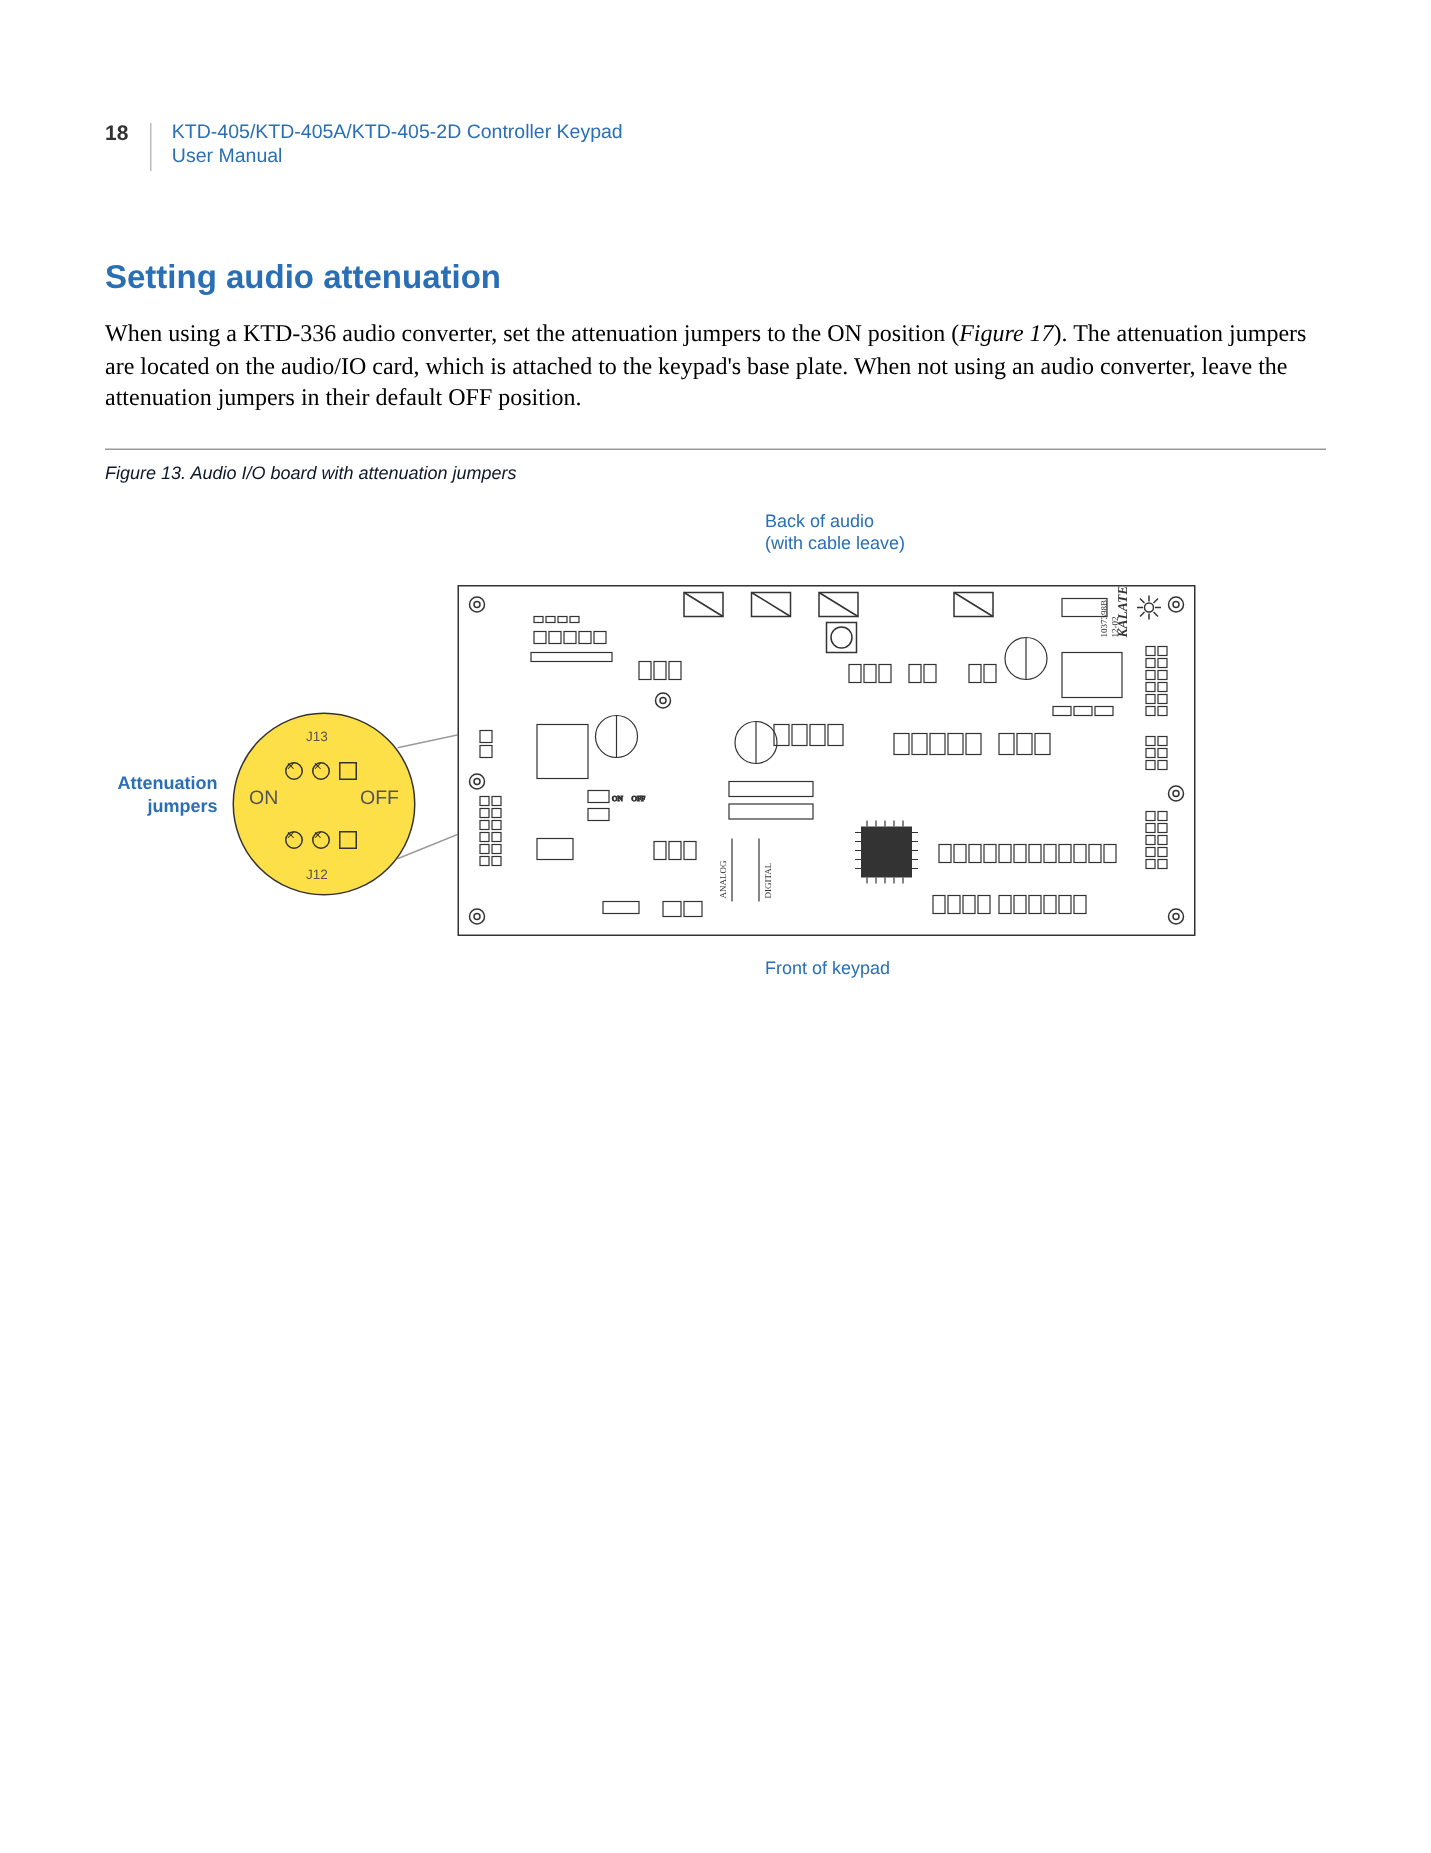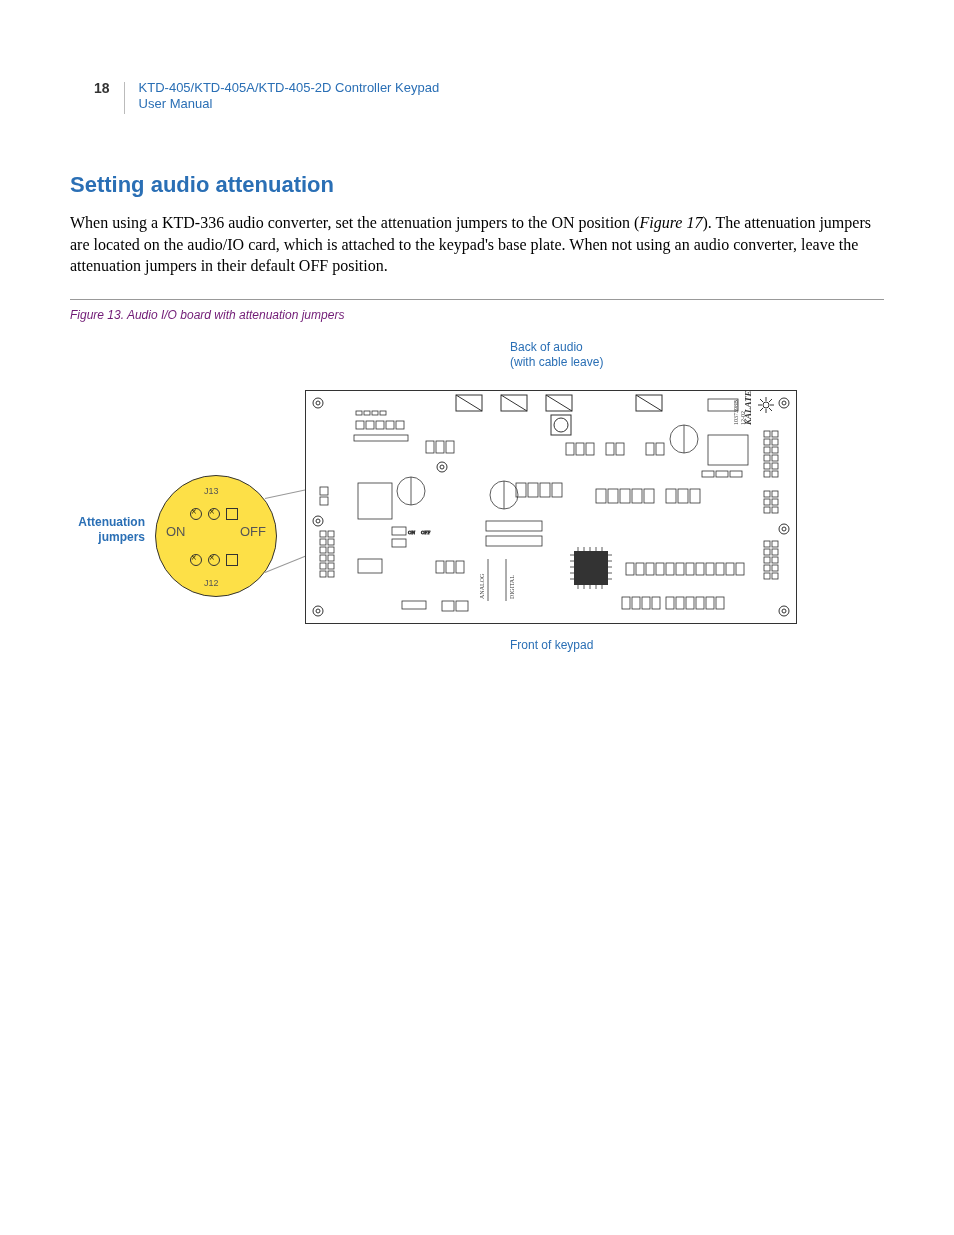--- a/index.html
+++ b/index.html
@@ -12,21 +12,20 @@
   }
   .page {
     padding: 80px 70px 60px 70px;
     box-sizing: border-box;
   }
   .header-row {
     display: flex;
     align-items: flex-start;
     gap: 14px;
     margin-bottom: 58px;
-    margin-left: 24px;
   }
   .page-num {
     font-family: Arial, Helvetica, sans-serif;
     font-weight: bold;
     font-size: 14px;
     color: #333;
   }
   .vrule {
     width: 1px;
     background: #bbb;
@@ -57,21 +56,21 @@
   }
   hr.thin {
     border: none;
     border-top: 1px solid #999;
     margin: 8px 0 8px 0;
   }
   .figure-caption {
     font-family: Arial, Helvetica, sans-serif;
     font-style: italic;
     font-size: 12px;
-    color: #701a75;
+    color: #0f172a;
     margin: 4px 0 18px 0;
   }
   .figure-wrap {
     position: relative;
     width: 740px;
     height: 330px;
   }
   .label {
     position: absolute;
     font-family: Arial, Helvetica, sans-serif;

